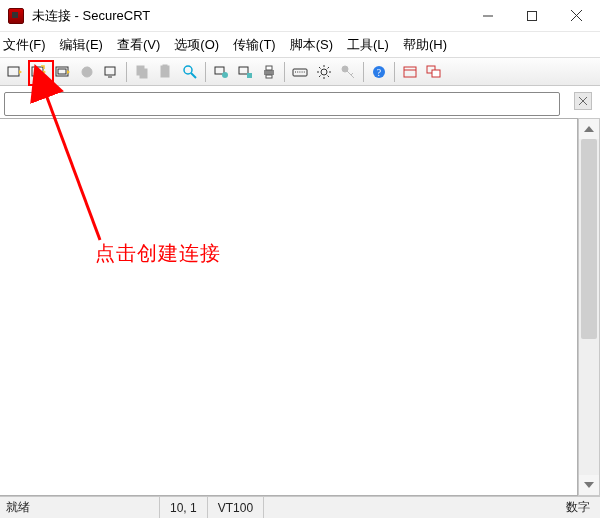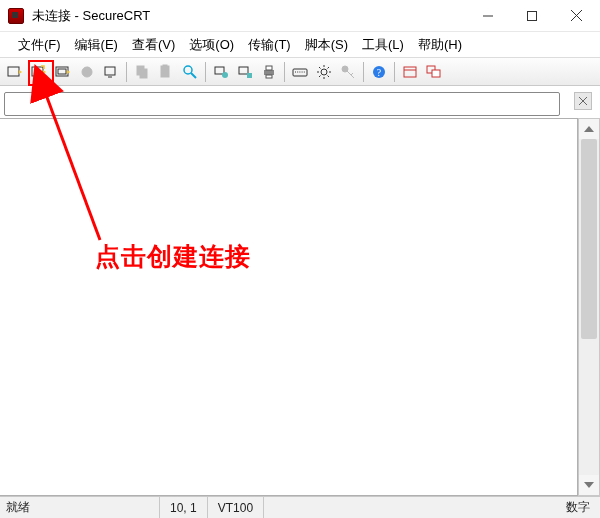--- a/index.html
+++ b/index.html
@@ -36,21 +36,21 @@
   .win-btn {
     width: 44px; height: 30px;
     display:flex; align-items:center; justify-content:center;
     color:#333; cursor:default;
   }
   .win-btn svg { stroke:#333; stroke-width:1; fill:none; }
   
   .menubar {
     height: 26px; background:#fff;
     display:flex; align-items:center;
-    padding: 0 18px;
+    padding: 0 3px;
     border-bottom: 1px solid #dcdcdc;
     gap: 14px;
     font-size: 13px;
   }
   
   .toolbar {
     height: 28px;
     background: linear-gradient(#fdfdfd, #ececec);
     border-bottom: 1px solid #c9c9c9;
     display:flex; align-items:center;
@@ -122,21 +122,21 @@
     background:#cfcfcf; border-radius:2px;
   }
   .vscroll .arrow.dn { position:absolute; bottom:0; left:0; right:0; }
   
   .anno {
     position:absolute; left:0; top:0; width:600px; height:518px;
     pointer-events:none;
   }
   .anno-text {
     position:absolute; left:95px; top:240px;
-    color:#ff0000; font-size:25px; font-weight:700;
+    color:#ff0000; font-size:20px; font-weight:400;
     letter-spacing:1px;
   }
   
   .statusbar {
     position:absolute; left:0; right:0; bottom:0; height:22px;
     background:#f1f1f1; border-top:1px solid #c8c8c8;
     display:flex; align-items:center;
     font-size:12px; color:#222;
   }
   .statusbar .cell { padding: 0 10px; border-right:1px solid #c8c8c8; height:100%; display:flex; align-items:center; }

